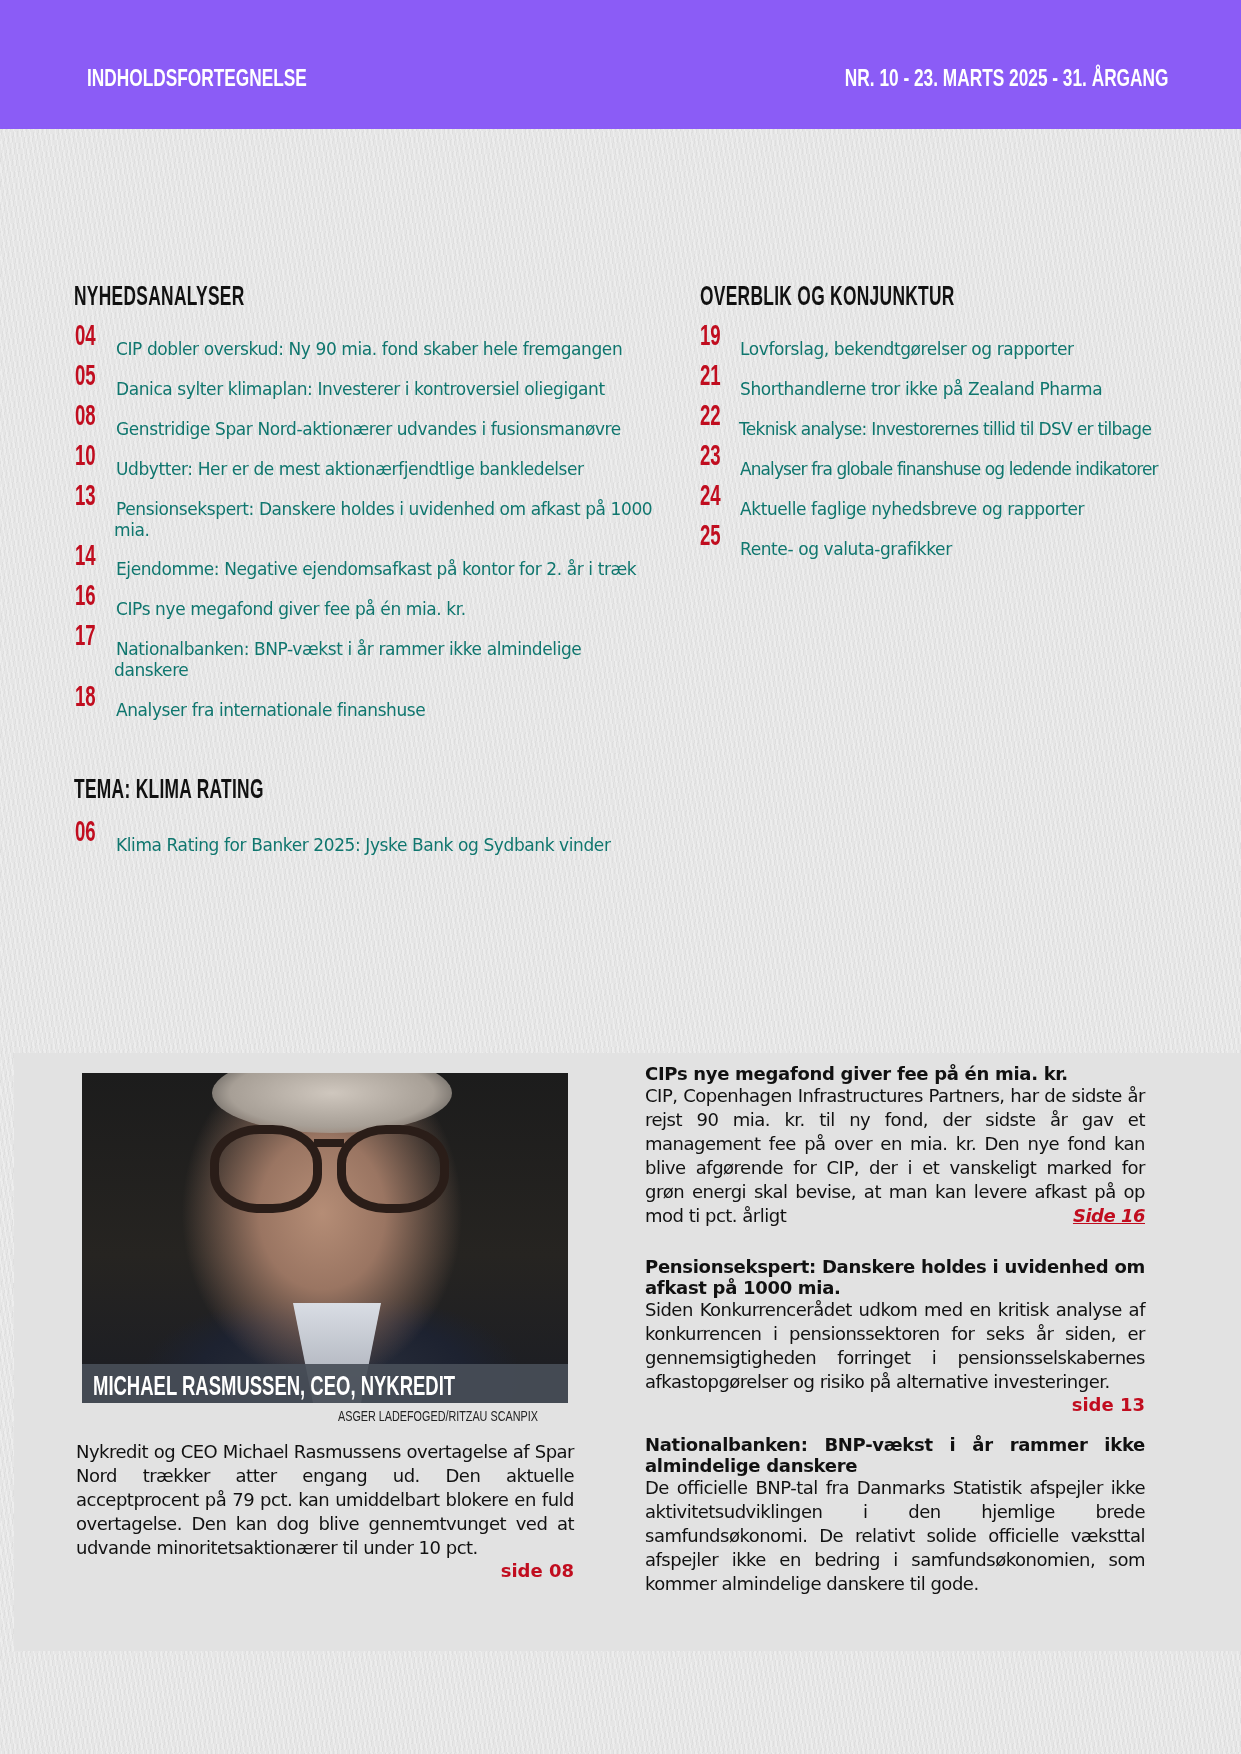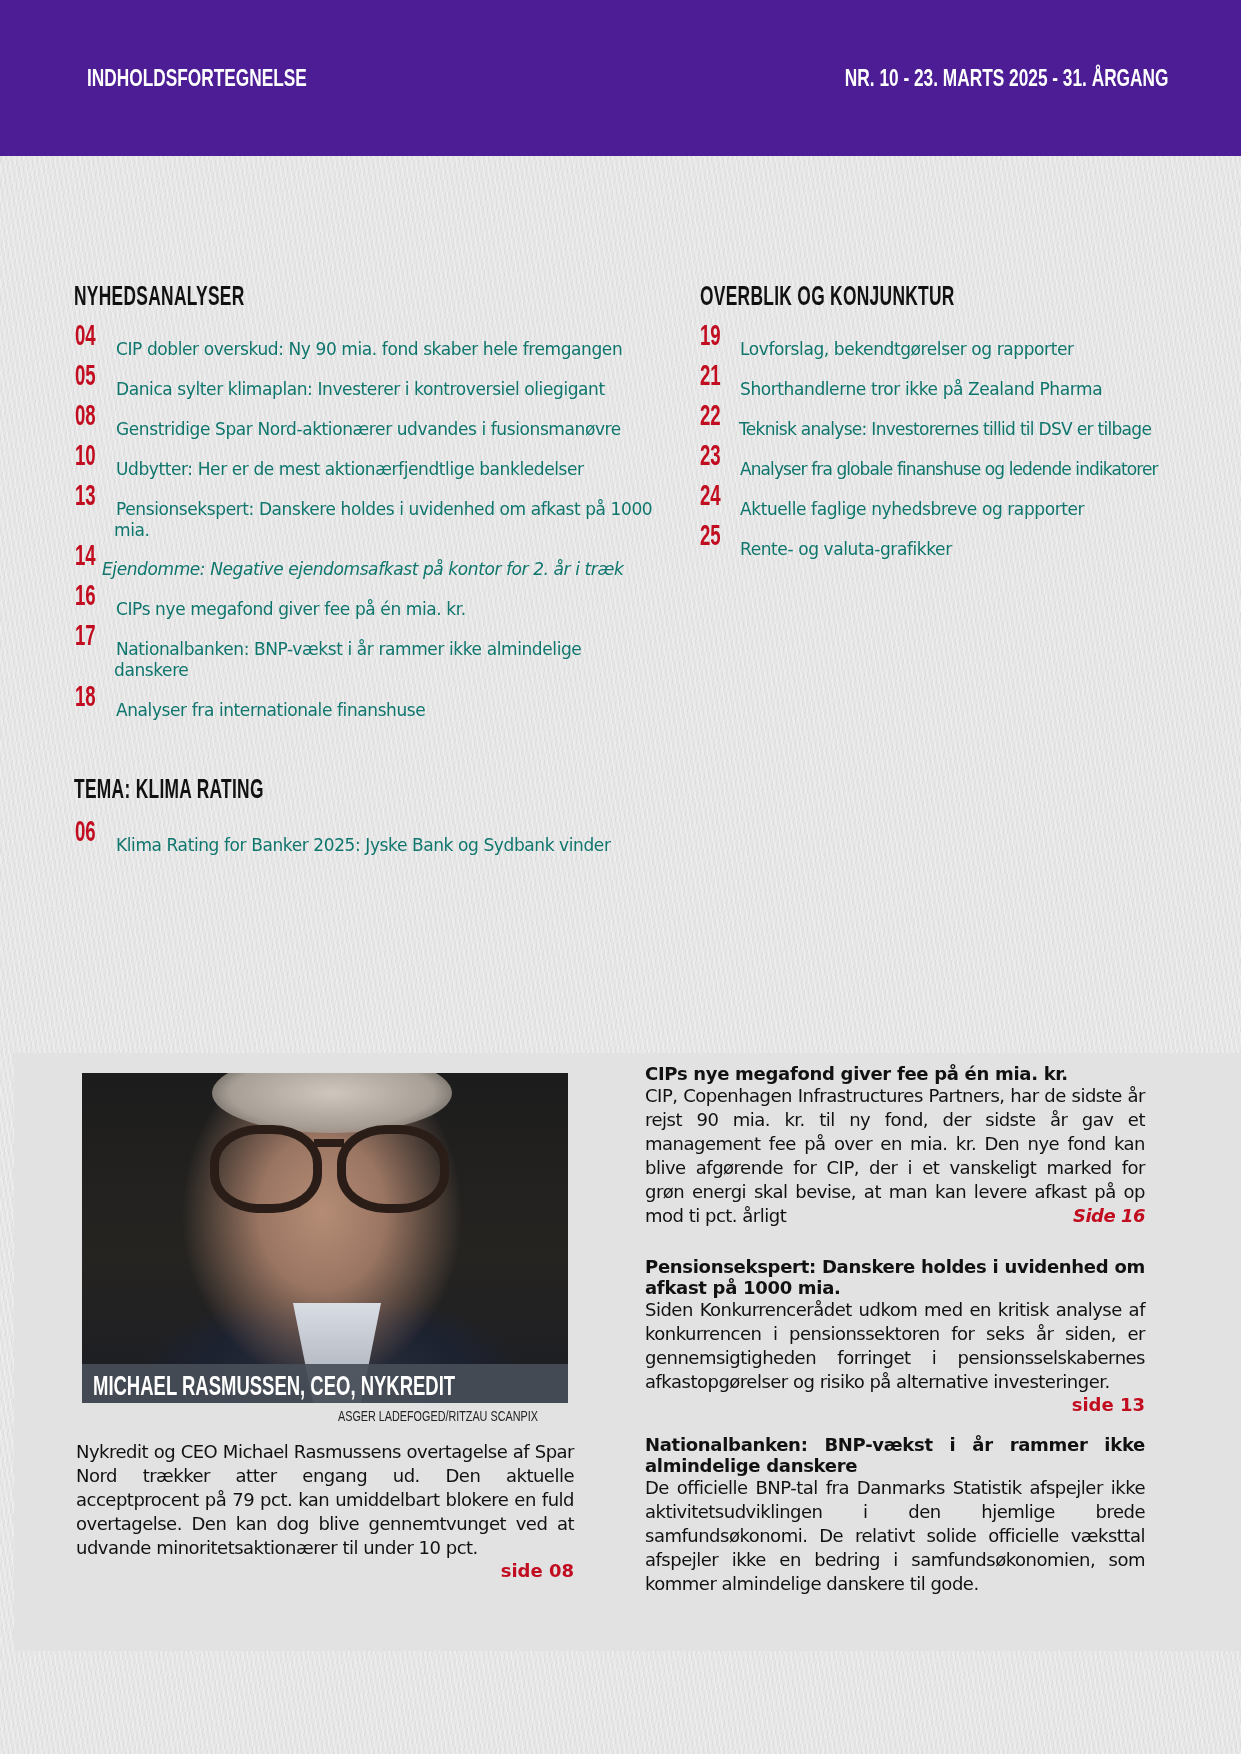--- a/index.html
+++ b/index.html
@@ -8,22 +8,22 @@
     position:relative;
     background:#e6e6e6;
     background-image:
       repeating-linear-gradient(80deg, rgba(255,255,255,0.18) 0 2px, rgba(0,0,0,0.015) 2px 5px),
       repeating-linear-gradient(100deg, rgba(0,0,0,0.02) 0 1px, rgba(255,255,255,0.12) 1px 4px);
     font-family:"DejaVu Sans", sans-serif;
     color:#111;
     overflow:hidden;
   }
   .header {
-    position:absolute; left:0; top:0; width:1241px; height:156px;
-    background:#4c1d95;
+    position:absolute; left:0; top:0; width:1241px; height:129px;
+    background:#8b5cf6;
   }
   .header .left, .header .right {
     position:absolute; top:64px;
     font-family:"Liberation Sans Narrow","Liberation Sans", sans-serif;
     font-weight:bold; color:#fff; font-size:24px;
     transform:scaleX(0.72); transform-origin:left top;
     letter-spacing:0px; white-space:nowrap;
   }
   .header .left { left:87px; }
   .header .right { right:73px; transform-origin:right top; }
@@ -103,21 +103,21 @@
   }
   .story .body {
     font-size:18px; line-height:24px; color:#111;
     text-align:justify; letter-spacing:-0.5px;
   }
   .story .pageref {
     font-weight:bold; font-size:18px; color:#c10d1f;
     text-align:right; line-height:22px;
   }
   .pageref-inline {
-    float:right; font-weight:bold; font-style:italic; color:#c10d1f;
+    float:right; font-weight:bold; font-style:italic; color:#c10d1f;text-decoration:underline;
   }
 </style>
 </head>
 <body>
 
 <div class="header">
   <div class="left">INDHOLDSFORTEGNELSE</div>
   <div class="right">NR. 10 - 23. MARTS 2025 - 31. ÅRGANG</div>
 </div>
 
@@ -138,21 +138,21 @@
 <div class="toc-item" style="left:75px;top:440px;width:600px;">
   <span class="toc-num">10</span>
   <span class="toc-text" style="left:41px;">Udbytter: Her er de mest aktionærfjendtlige bankledelser</span>
 </div>
 <div class="toc-item" style="left:75px;top:480px;width:600px;">
   <span class="toc-num">13</span>
   <span class="toc-text" style="left:39px;width:560px;text-indent:2px;">Pensionsekspert: Danskere holdes i uvidenhed om afkast på 1000 mia.</span>
 </div>
 <div class="toc-item" style="left:75px;top:540px;width:600px;">
   <span class="toc-num">14</span>
-  <span class="toc-text" style="left:27px;font-style:italic;">Ejendomme: Negative ejendomsafkast på kontor for 2. år i træk</span>
+  <span class="toc-text" style="left:41px;">Ejendomme: Negative ejendomsafkast på kontor for 2. år i træk</span>
 </div>
 <div class="toc-item" style="left:75px;top:580px;width:600px;">
   <span class="toc-num">16</span>
   <span class="toc-text" style="left:41px;">CIPs nye megafond giver fee på én mia. kr.</span>
 </div>
 <div class="toc-item" style="left:75px;top:620px;width:600px;">
   <span class="toc-num">17</span>
   <span class="toc-text" style="left:39px;width:530px;text-indent:2px;">Nationalbanken: BNP-vækst i år rammer ikke almindelige danskere</span>
 </div>
 <div class="toc-item" style="left:75px;top:681px;width:600px;">

